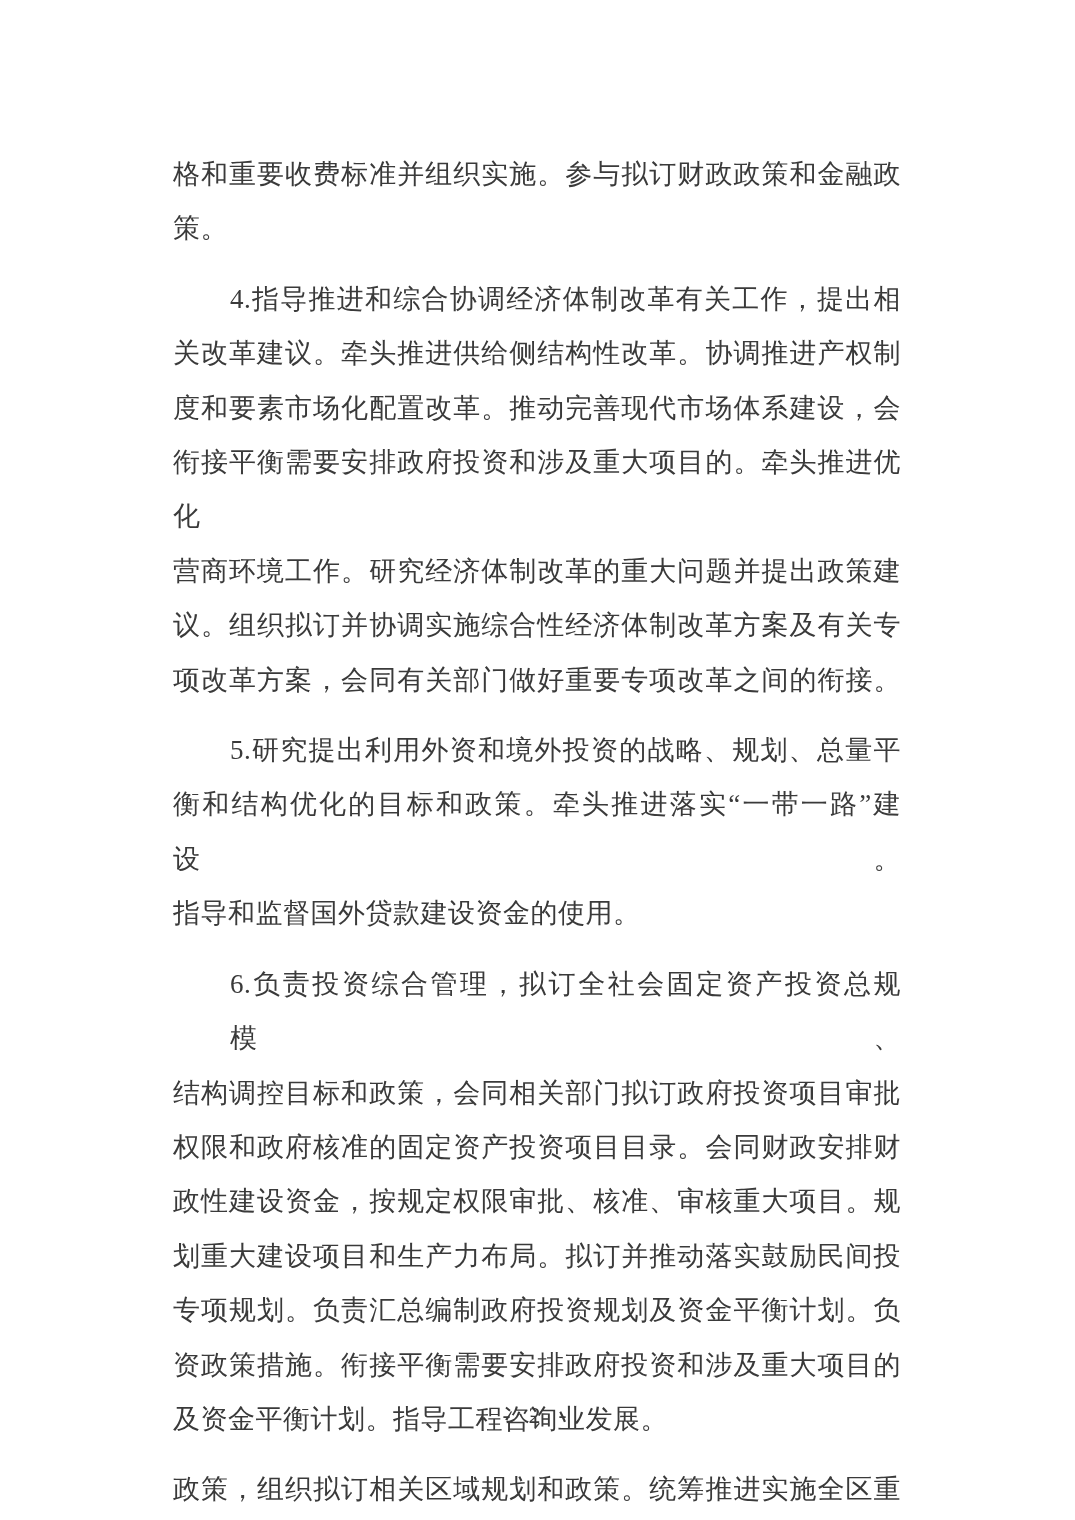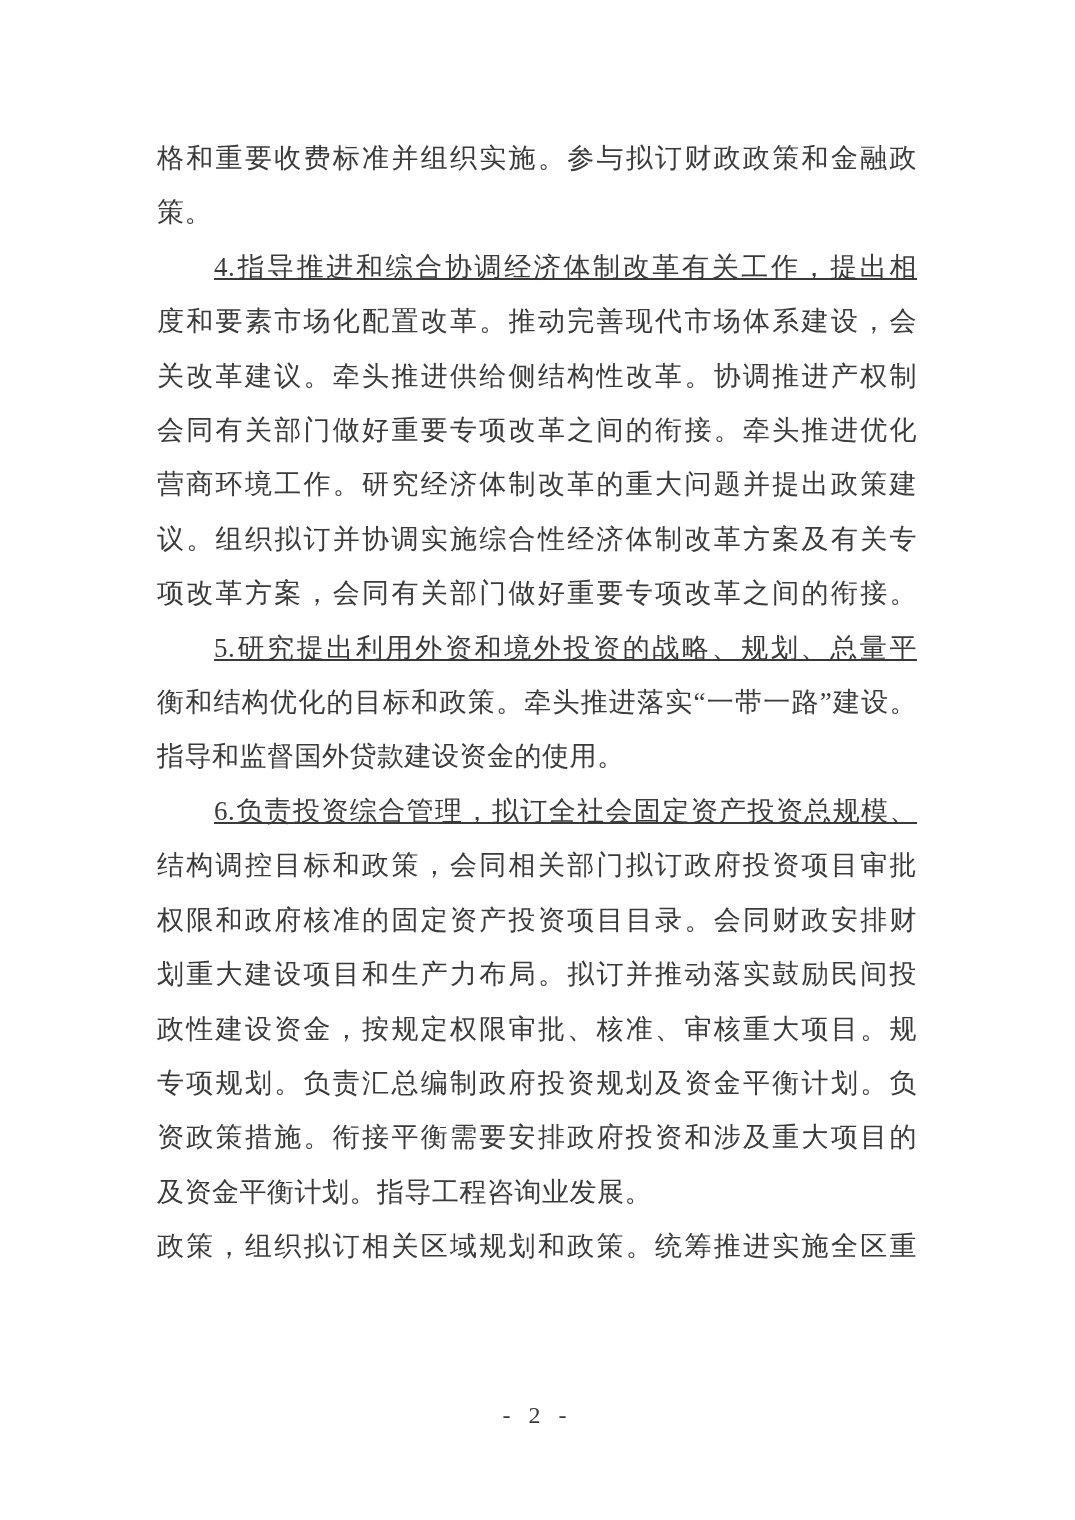--- a/index.html
+++ b/index.html
@@ -16,31 +16,31 @@
     position: absolute;
     left: 157px;
     top: 131px;
     width: 760px;
     font-size: 27px;
     line-height: 54.4px;
     color: #3a3a3a;
     letter-spacing: 0.5px;
     word-break: normal;
   }
-  .paragraph { margin: 0; padding: 0; }
+  .paragraph { margin: 16px; padding: 0; }
   .line {
     text-align: justify;
     text-align-last: left;
     white-space: nowrap;
   }
   .line.fill {
     white-space: normal;
     text-align-last: justify;
   }
-  .line.indent { padding-left: 57px; text-decoration: underline; }
+  .line.indent { padding-left: 57px; }
   .page-footer {
     position: absolute;
     left: 0;
     top: 1400px;
     width: 1075px;
     text-align: center;
     font-size: 24px;
     line-height: 30px;
     color: #3a3a3a;
     letter-spacing: 6px;
@@ -53,40 +53,40 @@
 
   <div class="text-block">
 
     <div class="paragraph">
       <div class="line fill">格和重要收费标准并组织实施。参与拟订财政政策和金融政</div>
       <div class="line">策。</div>
     </div>
 
     <div class="paragraph">
       <div class="line fill indent">4.指导推进和综合协调经济体制改革有关工作，提出相</div>
+      <div class="line fill">关改革建议。牵头推进供给侧结构性改革。协调推进产权制</div>
       <div class="line fill">度和要素市场化配置改革。推动完善现代市场体系建设，会</div>
-      <div class="line fill">关改革建议。牵头推进供给侧结构性改革。协调推进产权制</div>
-      <div class="line fill">会同有关部门做好重要专项改革之间的衔接。牵头推进优化</div>
+      <div class="line fill">衔接平衡需要安排政府投资和涉及重大项目的。牵头推进优化</div>
       <div class="line fill">营商环境工作。研究经济体制改革的重大问题并提出政策建</div>
       <div class="line fill">议。组织拟订并协调实施综合性经济体制改革方案及有关专</div>
       <div class="line fill">项改革方案，会同有关部门做好重要专项改革之间的衔接。</div>
     </div>
 
     <div class="paragraph">
       <div class="line fill indent">5.研究提出利用外资和境外投资的战略、规划、总量平</div>
       <div class="line fill">衡和结构优化的目标和政策。牵头推进落实“一带一路”建设。</div>
       <div class="line">指导和监督国外贷款建设资金的使用。</div>
     </div>
 
     <div class="paragraph">
       <div class="line fill indent">6.负责投资综合管理，拟订全社会固定资产投资总规模、</div>
       <div class="line fill">结构调控目标和政策，会同相关部门拟订政府投资项目审批</div>
       <div class="line fill">权限和政府核准的固定资产投资项目目录。会同财政安排财</div>
+      <div class="line fill">政性建设资金，按规定权限审批、核准、审核重大项目。规</div>
       <div class="line fill">划重大建设项目和生产力布局。拟订并推动落实鼓励民间投</div>
-      <div class="line fill">政性建设资金，按规定权限审批、核准、审核重大项目。规</div>
       <div class="line fill">专项规划。负责汇总编制政府投资规划及资金平衡计划。负</div>
       <div class="line fill">资政策措施。衔接平衡需要安排政府投资和涉及重大项目的</div>
       <div class="line">及资金平衡计划。指导工程咨询业发展。</div>
     </div>
 
     <div class="paragraph">
       <div class="line fill">政策，组织拟订相关区域规划和政策。统筹推进实施全区重</div>
     </div>
 
   </div>

